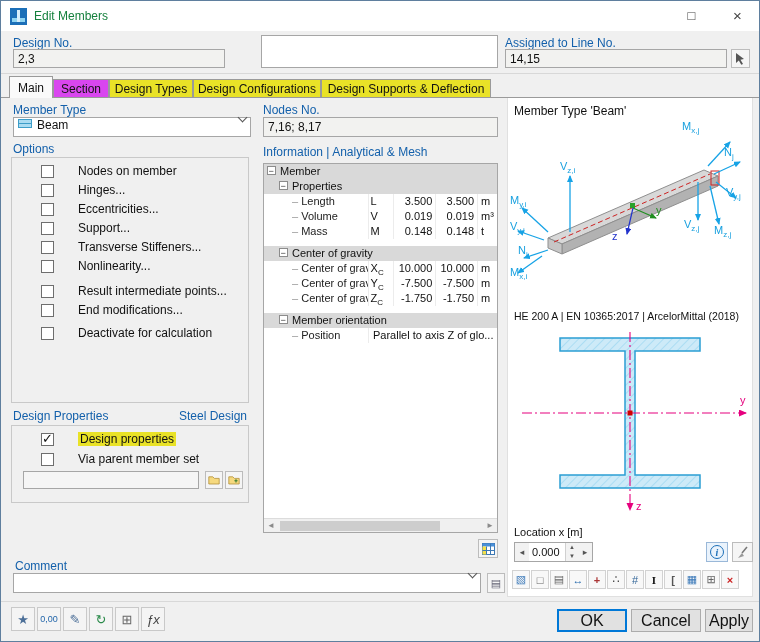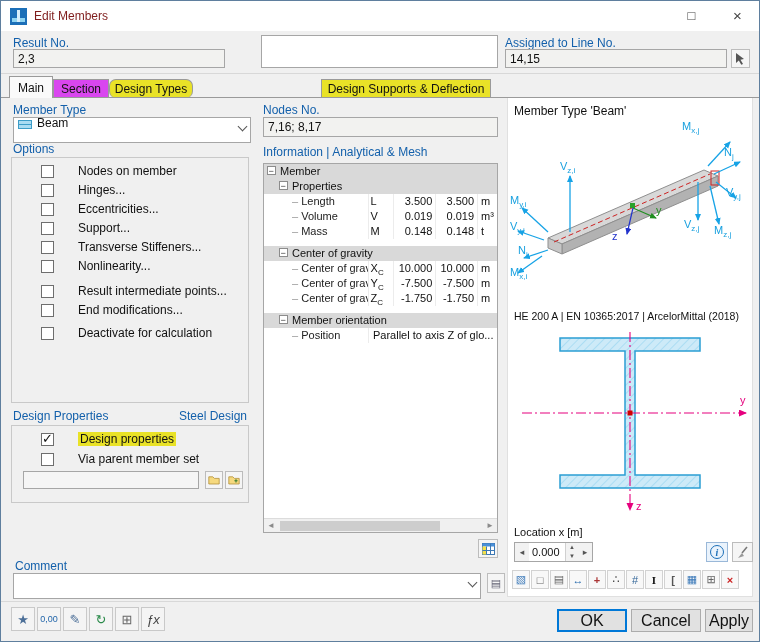--- a/index.html
+++ b/index.html
@@ -3,42 +3,42 @@
 <meta charset="utf-8">
 <style>
   * { margin:0; padding:0; box-sizing:border-box; }
   body { font-family:"Liberation Sans", sans-serif; background:#888; }
   .dialog { position:relative; width:760px; height:642px; background:#f0f0f0;
             border:1px solid #5f7f9e; overflow:hidden; font-size:12px; color:#111; }
 
   
   .titlebar { position:absolute; left:0; top:0; width:100%; height:30px; background:#fff; }
   .title-icon { position:absolute; left:9px; top:7px; width:17px; height:17px; }
-  .title-text { position:absolute; left:33px; top:8px; font-size:12px; color:#7f1d1d; }
+  .title-text { position:absolute; left:33px; top:8px; font-size:12px; color:#15803d; }
   .winbtn { position:absolute; top:0; width:45px; height:29px; text-align:center;
             line-height:29px; font-size:13px; color:#444; cursor:default; }
 
   
   .blue { color:#1360ab; }
   .lbl  { position:absolute; font-size:12px; }
   .inp  { position:absolute; background:#f2f2f0; border:1px solid #a6a6a6;
           font:12px "Liberation Sans", sans-serif; padding:1px 4px; color:#111; }
   .whitebox { position:absolute; background:#fff; border:1px solid #a6a6a6; }
   .hline { position:absolute; left:0; width:100%; height:1px; background:#d8d8d8; }
 
   
   .tab { position:absolute; top:78px; height:19px; border:1px solid #9a9a9a; border-bottom:none;
          font-size:12px; text-align:center; line-height:18px; background:#d946ef; }
   .tab.active { top:75px; height:22px; background:#fafafa; line-height:22px; z-index:3; }
   .tab.yellow { background:#e9e227; }
   .tabline { position:absolute; left:0; top:96px; width:100%; height:1px; background:#9a9a9a; z-index:1; }
 
   
   .combo { position:absolute; background:#fff; border:1px solid #a6a6a6; display:flex;
-           align-items:flex-end; padding:12px 4px; gap:5px; }
+           align-items:flex-start; padding:0 4px; gap:5px; }
   .chev { width:7px; height:7px; border-right:1.4px solid #555; border-bottom:1.4px solid #555;
           transform:rotate(45deg); margin-left:auto; margin-top:-4px; }
 
   
   .cbrow { position:absolute; display:flex; align-items:center; gap:24px; height:16px;margin-left:22px; }
   .cb { width:13px; height:13px; border:1px solid #6e6e6e; background:#fff; position:relative; flex:0 0 13px; }
   .cb.checked::after { content:"✓"; position:absolute; left:0px; top:-3px; font-size:13px; color:#111; }
   .hl-yellow { background:#e9e227; padding:0 2px; }
 
   .grpbox { position:absolute; border:1px solid #c9c9c9; }
@@ -99,36 +99,37 @@
     <svg class="title-icon" viewBox="0 0 17 17">
       <rect x="0" y="0" width="17" height="17" fill="#1c6fb8"></rect>
       <rect x="2" y="10" width="13" height="4" fill="#8fd4f2"></rect>
       <rect x="7" y="2" width="3" height="12" fill="#d7eefb"></rect>
     </svg>
     <span class="title-text">Edit Members</span>
     <div class="winbtn" style="left:668px;">□</div>
     <div class="winbtn" style="left:714px; font-size:15px;">×</div>
   </div>
 
-  <span class="lbl blue" style="left:12px; top:35px;">Result No.</span>
+  <span class="lbl blue" style="left:12px; top:35px;">Design No.</span>
   <input class="inp" style="left: 12px; top: 48px; width: 212px; height: 19px;" readonly="" value="2,3">
   <div class="whitebox" style="left:260px; top:34px; width:237px; height:33px;"></div>
   <span class="lbl blue" style="left:504px; top:35px;">Assigned to Line No.</span>
   <input class="inp" style="left: 504px; top: 48px; width: 222px; height: 19px;" readonly="" value="14,15">
   <div class="sqbtn" style="left:730px; top:48px; width:19px; height:19px;">
     <svg width="11" height="12" viewBox="0 0 11 12">
       <path d="M1,0 L9,6 L5.5,6.7 L8,11 L6.3,11.8 L3.8,7.6 L1,10 Z" fill="#555"></path>
     </svg>
   </div>
   <div class="hline" style="top:72px;"></div>
 
   <div class="tabline"></div>
   <div class="tab active" style="left:8px;   width:44px;">Main</div>
   <div class="tab" style="left:52px;  width:56px;">Section</div>
-  <div class="tab yellow" style="left:108px; width:84px;border-radius:7px;">Design Types</div>
+  <div class="tab yellow" style="left:108px; width:84px;">Design Types</div>
+  <div class="tab yellow" style="left:192px; width:128px;">Design Configurations</div>
   <div class="tab yellow" style="left:320px; width:170px;">Design Supports &amp; Deflection</div>
 
   <div>
     <span class="lbl blue" style="left:12px; top:102px;">Member Type</span>
     <div class="combo" style="left:12px; top:116px; width:238px; height:20px;">
       <svg width="14" height="11" viewBox="0 0 14 11">
         <rect x="0.5" y="1.5" width="13" height="8" fill="#aadcf2" stroke="#3d9dc8"></rect>
         <line x1="0.5" y1="5.5" x2="13.5" y2="5.5" stroke="#3d9dc8"></line>
       </svg>
       <span>Beam</span>

